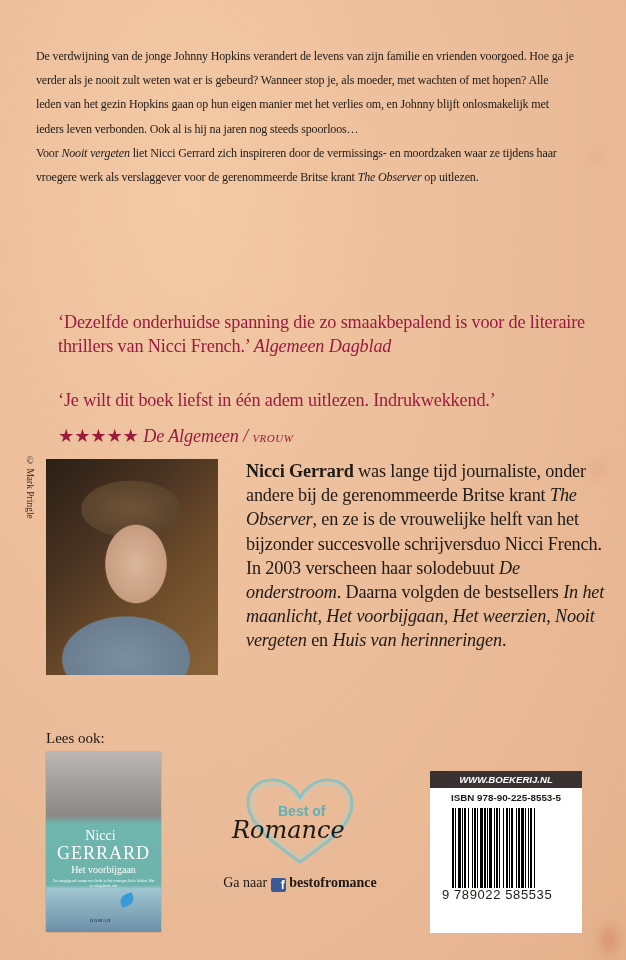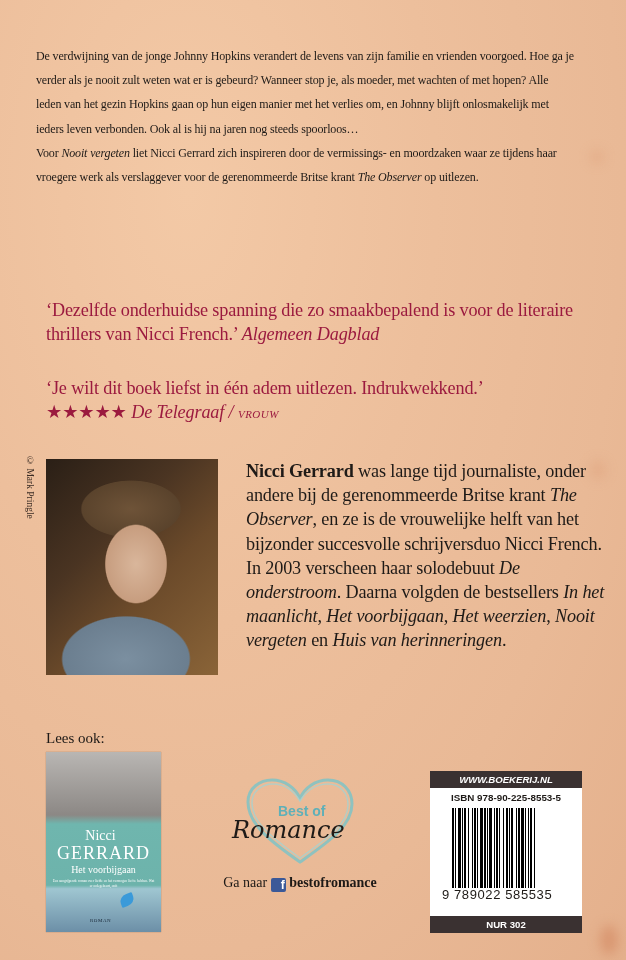--- a/index.html
+++ b/index.html
@@ -12,21 +12,21 @@
   .stain { position: absolute; border-radius: 50%; background: rgba(214,140,100,0.25); filter: blur(6px); }
   .blurb {
     position: absolute; left: 36px; top: 44px; width: 540px;
     font-size: 12px; line-height: 24.2px; letter-spacing: -0.15px;
   }
   .blurb p { margin: 0; }
   .quote {
     position: absolute; left: 46px; width: 560px;
     font-size: 18.2px; line-height: 24.2px; color: #9b1a3f; letter-spacing: -0.15px;
   }
-  .quote p { margin: 0; }
+  .quote p { margin: 12px; }
   .q1 { top: 298px; }
   .q2 { top: 376px; font-family: Liberation Serif, serif; }
   .sc { font-variant: small-caps; font-size: 15px; letter-spacing: 0.5px; }
   .credit {
     position: absolute; left: 25px; top: 456px;
     writing-mode: vertical-rl; font-size: 9.5px; color: #3b2c24;
   }
   .photo {
     position: absolute; left: 46px; top: 459px; width: 172px; height: 216px;
     background:
@@ -79,21 +79,21 @@
   <p>De verdwijning van de jonge Johnny Hopkins verandert de levens van zijn familie en vrienden voorgoed. Hoe ga je verder als je nooit zult weten wat er is gebeurd? Wanneer stop je, als moeder, met wachten of met hopen? Alle leden van het gezin Hopkins gaan op hun eigen manier met het verlies om, en Johnny blijft onlosmakelijk met ieders leven verbonden. Ook al is hij na jaren nog steeds spoorloos…</p>
   <p><span>Voor </span><i>Nooit vergeten</i><span> liet Nicci Gerrard zich inspireren door de vermissings- en moordzaken waar ze tijdens haar vroegere werk als verslaggever voor de gerenommeerde Britse krant </span><i>The Observer</i><span> op uitlezen.</span></p>
 </div>
 
 <div class="quote q1">
   <p><span>‘Dezelfde onderhuidse spanning die zo smaakbepalend is voor de literaire thrillers van Nicci French.’ </span><i>Algemeen Dagblad</i></p>
 </div>
 
 <div class="quote q2">
   <p>‘Je wilt dit boek liefst in één adem uitlezen. Indrukwekkend.’</p>
-  <p><span>★★★★★</span> <i>De Telegraaf</i><i> / </i><i class="sc">vrouw</i></p>
+  <p><span>★★★★★</span> <i>De Algemeen</i><i> / </i><i class="sc">vrouw</i></p>
 </div>
 
 <div class="credit">© Mark Pringle</div>
 <div class="photo"></div>
 
 <div class="bio">
   <p><b>Nicci Gerrard</b><span> was lange tijd journaliste, onder andere bij de gerenommeerde Britse krant </span><i>The Observer</i><span>, en ze is de vrouwelijke helft van het bijzonder succesvolle schrijversduo Nicci French. In 2003 verscheen haar solodebuut </span><i>De onderstroom</i><span>. Daarna volgden de bestsellers </span><i>In het maanlicht</i><span>, </span><i>Het voorbijgaan</i><span>, </span><i>Het weerzien</i><span>, </span><i>Nooit vergeten</i><span> en </span><i>Huis van herinneringen</i><span>.</span></p>
 </div>
 
 <div class="lees-ook">Lees ook:</div>
@@ -170,14 +170,13 @@
       <span style="width: 1px; background: rgb(0, 0, 0);"></span>
       <span style="width: 2px; background: rgb(255, 255, 255);"></span>
       <span style="width: 1px; background: rgb(0, 0, 0);"></span>
       <span style="width: 1px; background: rgb(255, 255, 255);"></span>
       <span style="width: 2px; background: rgb(0, 0, 0);"></span>
       <span style="width: 2px; background: rgb(255, 255, 255);"></span>
       <span style="width: 1px; background: rgb(0, 0, 0);"></span>
       <span style="width: 3px; background: rgb(255, 255, 255);"></span>
     </div>
   <div class="bc-digits">9 789022 585535</div>
-  <div class="bc-bottom">NUR 302</div>
 </div>
 
 </body></html>

